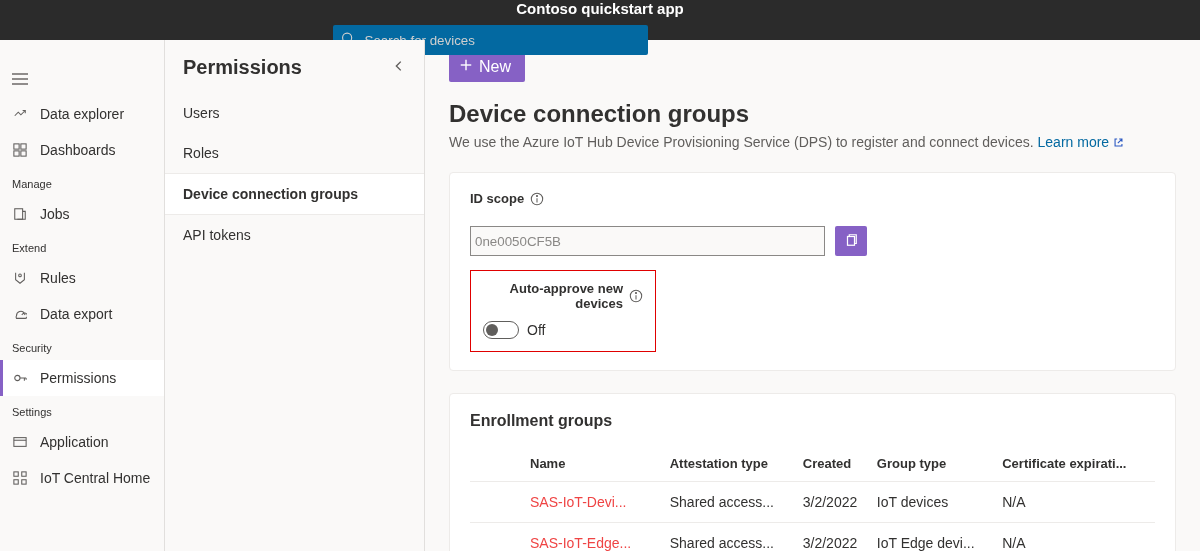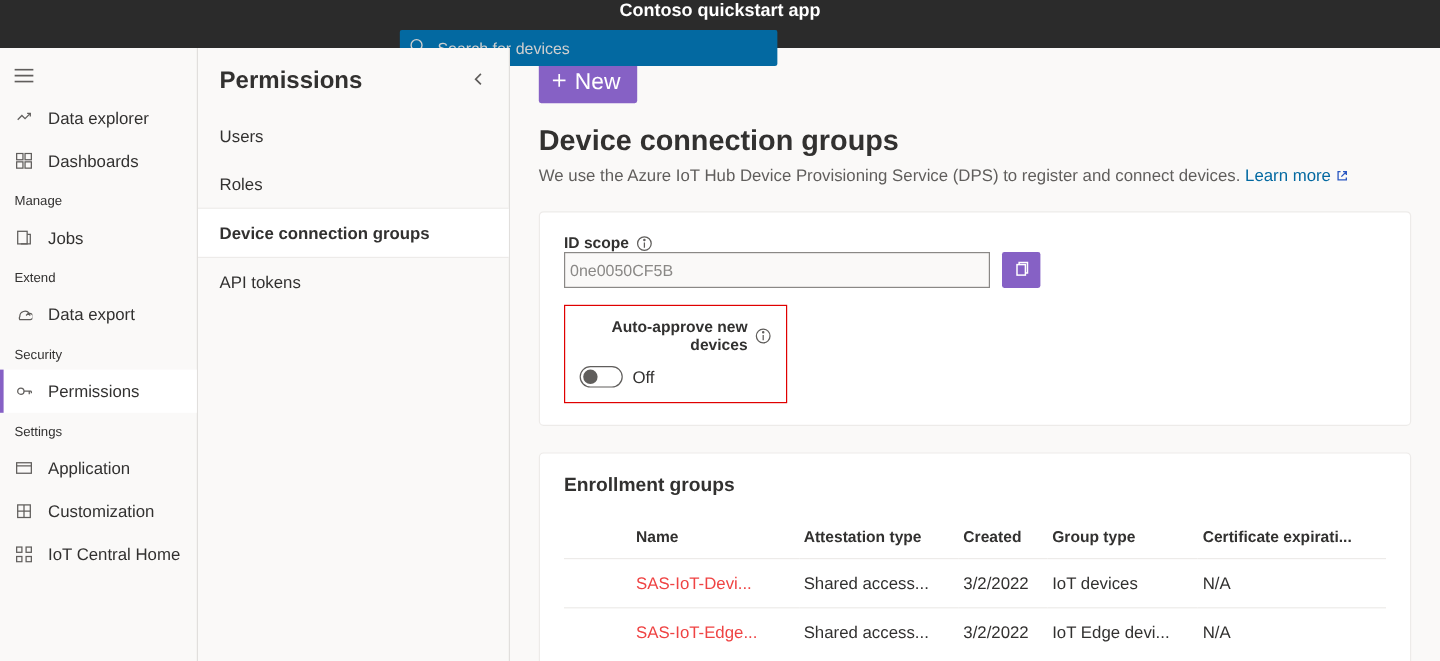--- a/index.html
+++ b/index.html
@@ -47,21 +47,21 @@
     align-items: center;
     padding-right: 4px;
   }
   .topbar-actions svg { color: #fff; }
   .columns { display: flex; height: calc(551px - 40px); }
 
   .sidebar {
     width: 165px;
     border-right: 1px solid #e1dfdd;
     background: #faf9f8;
-    padding-top: 8px;
+    padding-top: 24px;
   }
   .hamburger { padding: 8px 12px; cursor:pointer; }
   .side-item {
     display: flex;
     align-items: center;
     gap: 12px;
     padding: 10px 12px;
     color: #323130;
     cursor: pointer;
   }
@@ -100,36 +100,36 @@
     flex: 1;
     padding: 12px 24px;
     overflow-y: auto;
     background:#faf9f8;
   }
   .btn-new {
     background: #8661c5;
     color: #fff;
     border: none;
     padding: 6px 14px 6px 10px;
-    font-size: 19px;
+    font-size: 16px;
     border-radius: 2px;
     display:inline-flex; align-items:center; gap:6px;
     cursor:pointer;
   }
   .main h1 { font-size: 24px; font-weight: 600; margin-top: 18px; }
   .subtitle { color: #605e5c; margin-top: 6px; }
   .subtitle a { color:#0369a1; text-decoration:none; }
   .card {
     background:#fff;
     border:1px solid #edebe9;
     border-radius:4px;
     padding:18px 20px;
     margin-top:22px;
   }
-  .label-row { display:flex; align-items:center; gap:6px; margin-bottom:0; font-weight:600; font-size:13px;}
+  .label-row { display:flex; align-items:center; gap:6px; margin-bottom:20px; font-weight:600; font-size:13px;}
   .input-row { display:flex; gap:10px; align-items:center; margin-bottom:14px;}
   .text-input {
     border:1px solid #8a8886;
     background:#faf9f8;
     color:#8a8886;
     padding:6px 4px;
     width:355px;
     height:30px;
   }
   .copy-btn {
@@ -228,20 +228,29 @@
             <path d="M11 5h3v9h-9"></path>
           </svg>
         </span>
       <span>Jobs</span>
     </div>
 
     <div class="side-section">Extend</div>
     <div class="side-item">
       <span class="icn">
           <svg width="14" height="14" viewBox="0 0 16 16" stroke="#605e5c" fill="none" stroke-width="1.2">
+            <path d="M3 2v8l5 4 5-4V2"></path>
+            <circle cx="8" cy="5" r="1.5"></circle>
+          </svg>
+        </span>
+      <span>Rules</span>
+    </div>
+    <div class="side-item">
+      <span class="icn">
+          <svg width="14" height="14" viewBox="0 0 16 16" stroke="#605e5c" fill="none" stroke-width="1.2">
             <path d="M4 10a5 5 0 0 1 9-3 3 3 0 0 1 1 6H4a3 3 0 0 1 0-3z"></path>
             <path d="M10 9l2-2 2 2"></path>
           </svg>
         </span>
       <span>Data export</span>
     </div>
 
     <div class="side-section">Security</div>
     <div class="side-item active">
       <span class="icn">
@@ -255,30 +264,20 @@
 
     <div class="side-section">Settings</div>
     <div class="side-item">
       <span class="icn">
           <svg width="14" height="14" viewBox="0 0 16 16" stroke="#605e5c" fill="none" stroke-width="1.2">
             <rect x="1" y="3" width="14" height="10"></rect>
             <line x1="1" y1="6" x2="15" y2="6"></line>
           </svg>
         </span>
       <span>Application</span>
-    </div>
-    <div class="side-item">
-      <span class="icn">
-          <svg width="14" height="14" viewBox="0 0 16 16" stroke="#605e5c" fill="none" stroke-width="1.2">
-            <rect x="2" y="2" width="12" height="12"></rect>
-            <line x1="2" y1="8" x2="14" y2="8"></line>
-            <line x1="8" y1="2" x2="8" y2="14"></line>
-          </svg>
-        </span>
-      <span>Customization</span>
     </div>
     <div class="side-item">
       <span class="icn">
           <svg width="14" height="14" viewBox="0 0 16 16" stroke="#605e5c" fill="none" stroke-width="1.2">
             <rect x="1" y="1" width="5" height="5"></rect>
             <rect x="10" y="1" width="5" height="5"></rect>
             <rect x="1" y="10" width="5" height="5"></rect>
             <rect x="10" y="10" width="5" height="5"></rect>
           </svg>
         </span>

